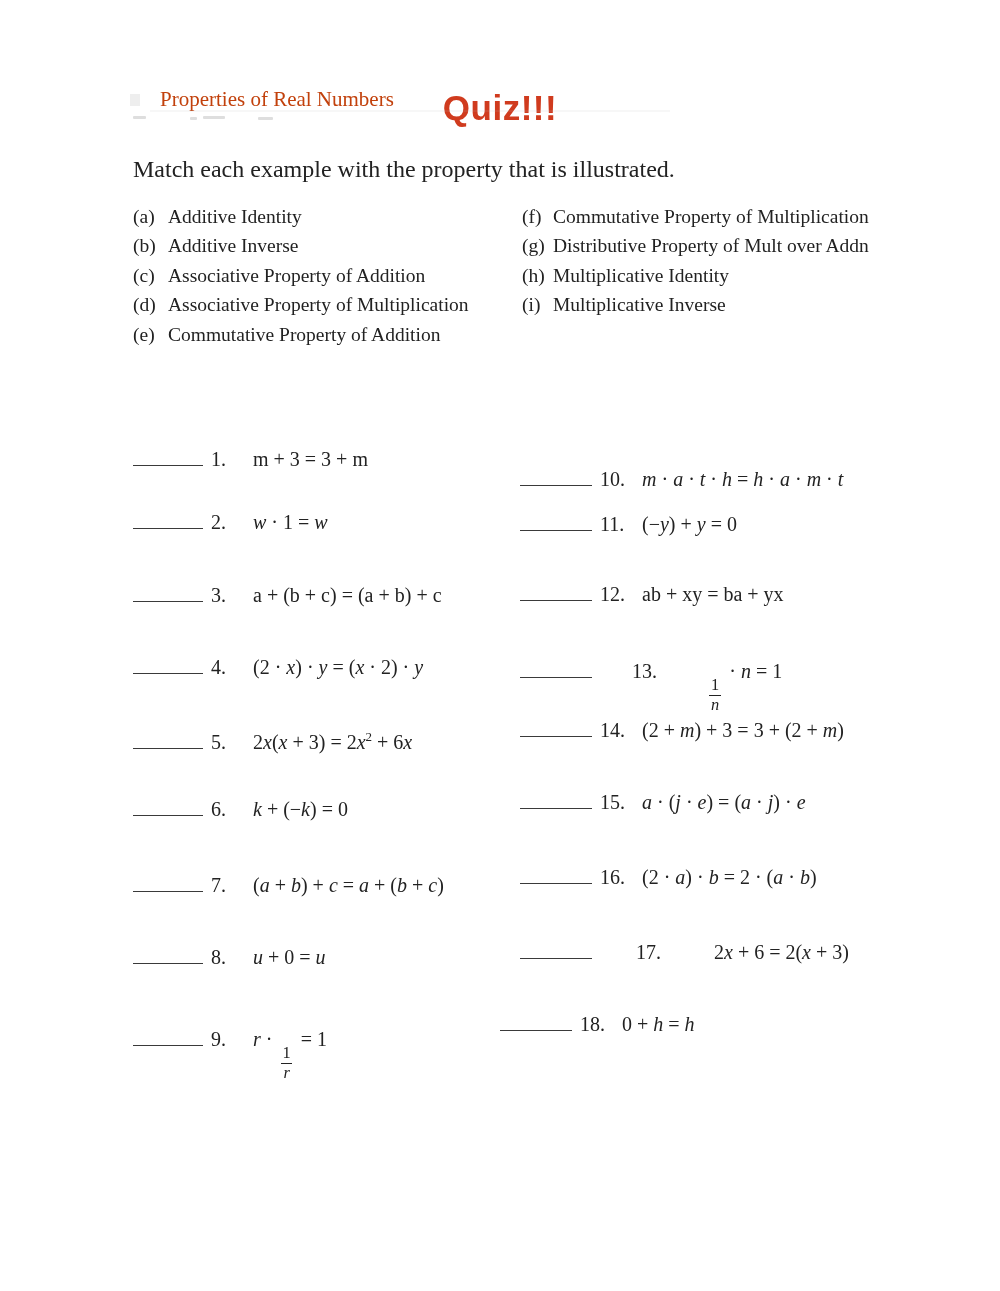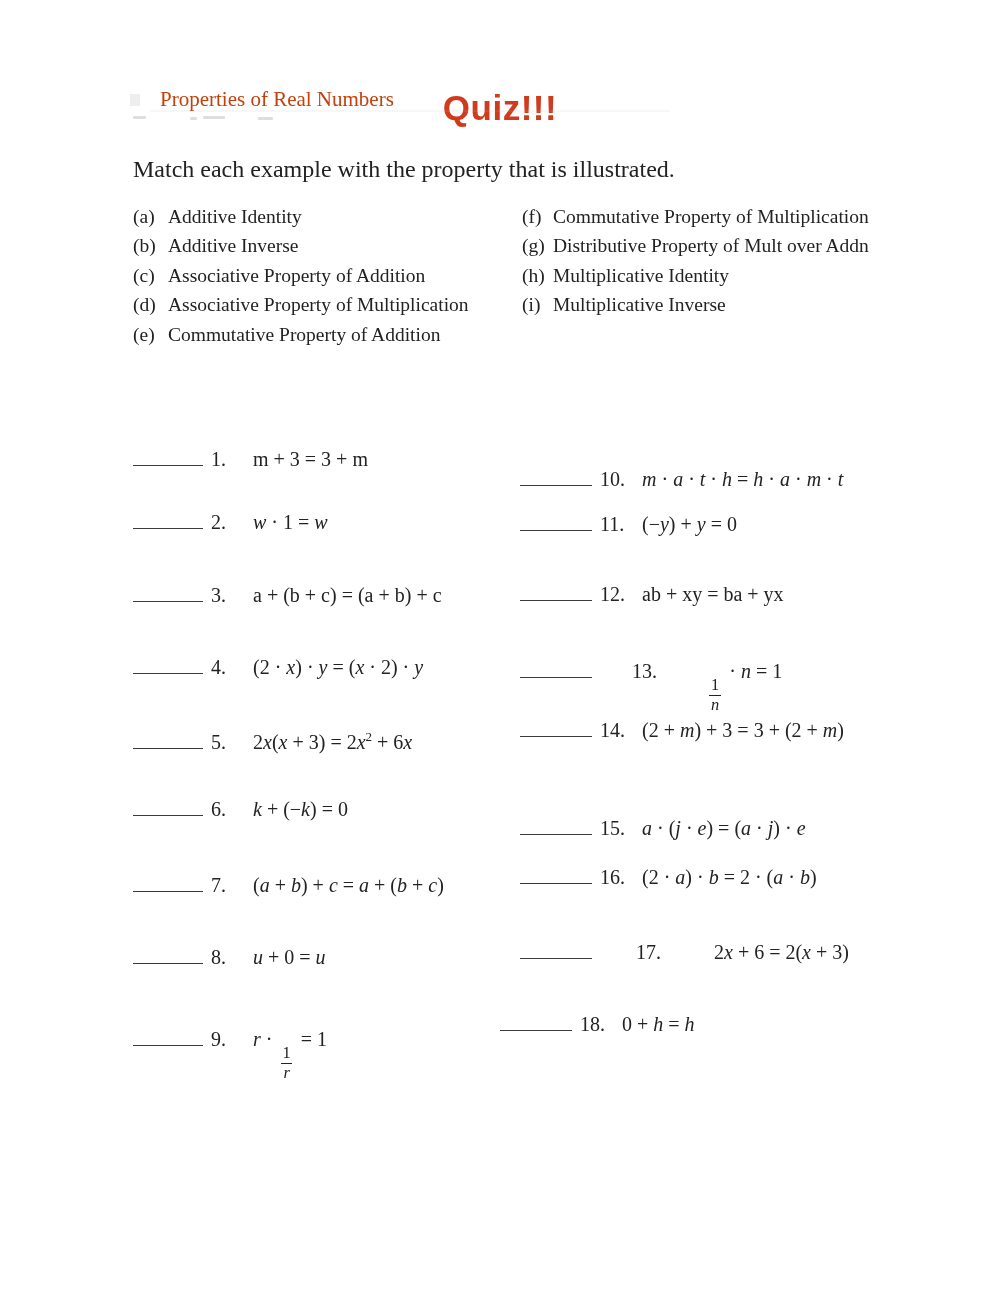--- a/index.html
+++ b/index.html
@@ -136,21 +136,21 @@
     <span class="qeq"><span class="frac">
           <span class="fn">1</span>
           <span class="fd"><i>n</i></span>
         </span> · <i>n</i> = 1</span>
   </div>
   <div class="q-row rcol" style="top:693px;left:520px;">
     <span class="blank"></span>
     <span class="qnum">14.</span>
     <span class="qeq">(2 + <i>m</i>) + 3 = 3 + (2 + <i>m</i>)</span>
   </div>
-  <div class="q-row rcol" style="top:791px;left:520px;">
+  <div class="q-row rcol" style="top:765px;left:520px;">
     <span class="blank"></span>
     <span class="qnum">15.</span>
     <span class="qeq"><i>a</i> · (<i>j</i> · <i>e</i>) = (<i>a</i> · <i>j</i>) · <i>e</i></span>
   </div>
   <div class="q-row rcol" style="top:840px;left:520px;">
     <span class="blank"></span>
     <span class="qnum">16.</span>
     <span class="qeq">(2 · <i>a</i>) · <i>b</i> = 2 · (<i>a</i> · <i>b</i>)</span>
   </div>
   <div class="q-row rcol" style="top:915px;left:520px;gap:36px;">

